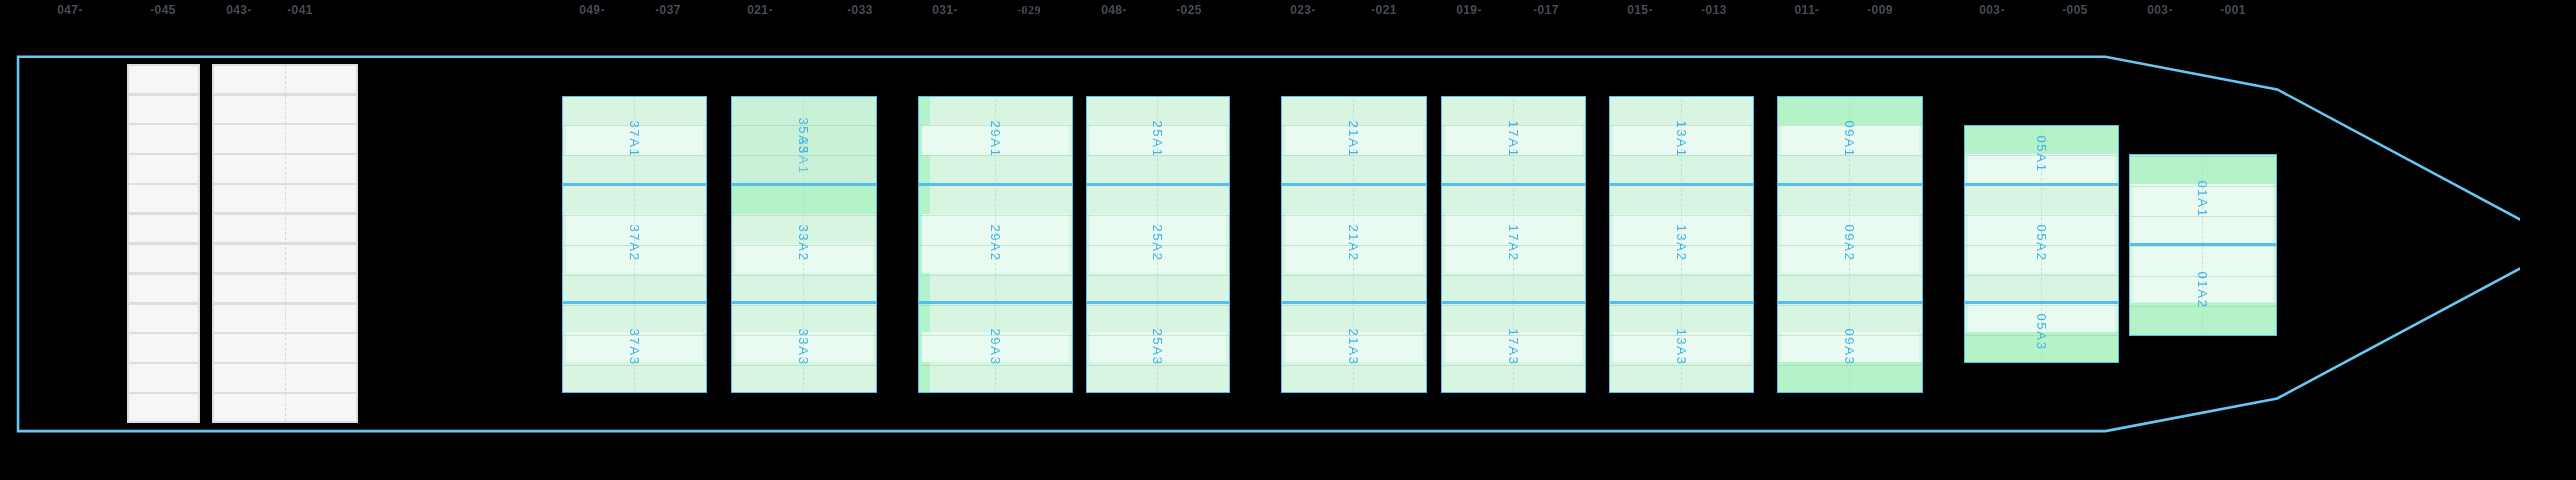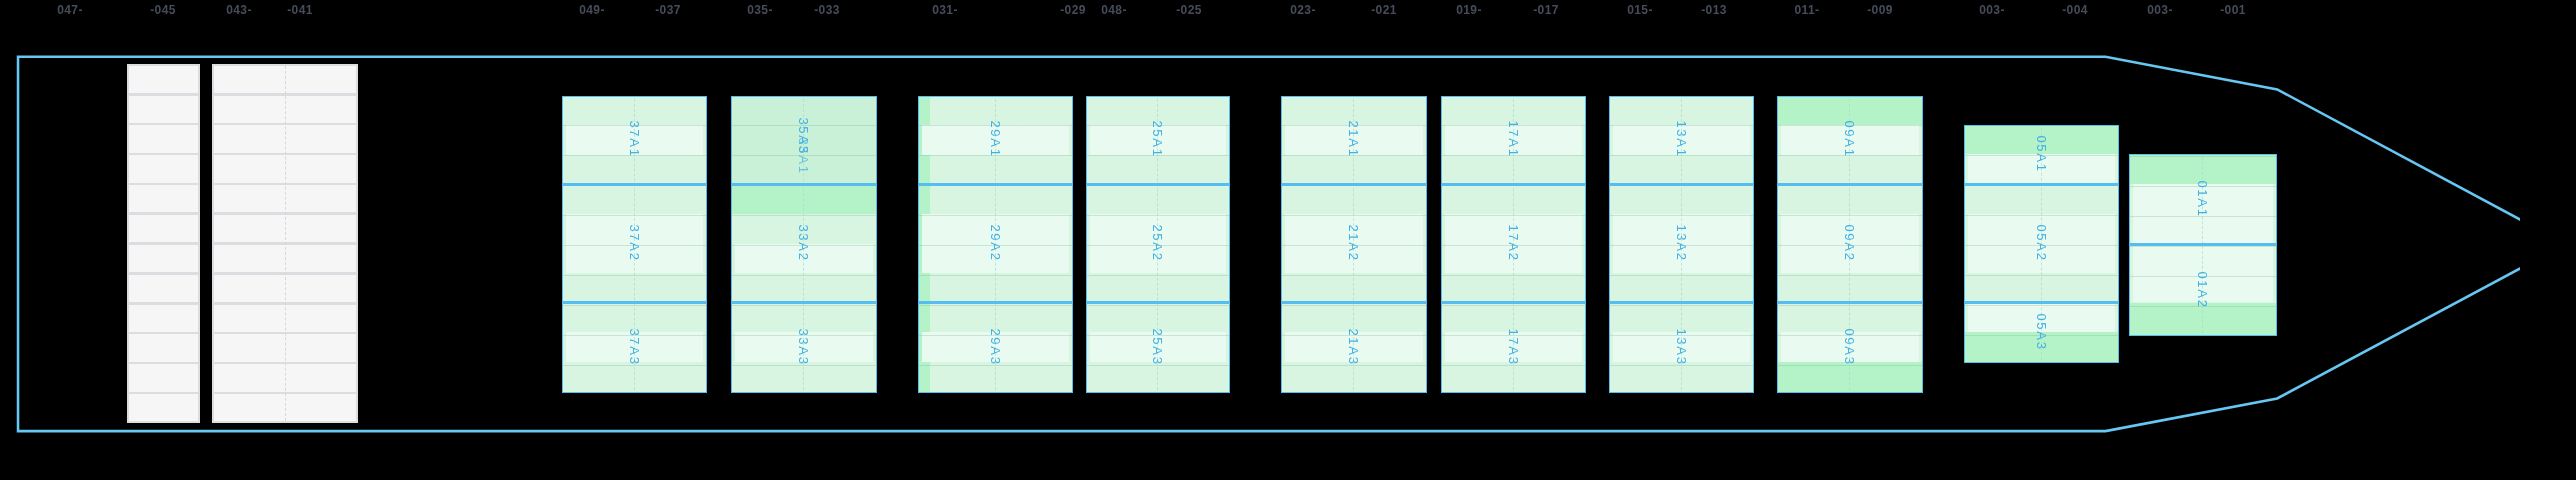--- a/index.html
+++ b/index.html
@@ -48,36 +48,36 @@
   <svg class="hull-svg" width="2576" height="481" viewBox="0 0 3000 560">
     <polygon points="21,66 2452,66 2652,104 2988,284 2652,464 2452,502 21,502" fill="none" stroke-width="3" stroke="#67c7f3"></polygon>
   </svg>
   <div id="ruler-layer">
       <span class="ruler-label" style="left: 70px;">047-</span>
       <span class="ruler-label" style="left: 163px;">-045</span>
       <span class="ruler-label" style="left: 239px; text-align: right;">043-</span>
       <span class="ruler-label" style="left: 300px;">-041</span>
       <span class="ruler-label" style="left: 592px;">049-</span>
       <span class="ruler-label" style="left: 668px;">-037</span>
-      <span class="ruler-label" style="left: 760px;">035-</span>
-      <span class="ruler-label" style="left: 827px;">-033</span>
+      <span class="ruler-label" style="left: 760px;">021-</span>
+      <span class="ruler-label" style="left: 860px;">-033</span>
       <span class="ruler-label" style="left: 945px;">031-</span>
-      <span class="ruler-label" style="left: 1073px;">-029</span>
+      <span class="ruler-label" style="left: 1029px; font-family: Liberation Serif, serif;">-029</span>
       <span class="ruler-label" style="left: 1114px;">048-</span>
       <span class="ruler-label" style="left: 1189px;">-025</span>
       <span class="ruler-label" style="left: 1303px;">023-</span>
       <span class="ruler-label" style="left: 1384px;">-021</span>
       <span class="ruler-label" style="left: 1469px;">019-</span>
       <span class="ruler-label" style="left: 1546px;">-017</span>
       <span class="ruler-label" style="left: 1640px;">015-</span>
       <span class="ruler-label" style="left: 1714px;">-013</span>
       <span class="ruler-label" style="left: 1807px;">011-</span>
       <span class="ruler-label" style="left: 1880px;">-009</span>
       <span class="ruler-label" style="left: 1992px;">003-</span>
-      <span class="ruler-label" style="left: 2075px;">-004</span>
+      <span class="ruler-label" style="left: 2075px;">-005</span>
       <span class="ruler-label" style="left: 2160px; text-align: center;">003-</span>
       <span class="ruler-label" style="left: 2233px;">-001</span>
     </div>
   <div id="table-layer">
       <div class="etable" style="left: 127px; top: 64px; width: 73px; height: 359px;">
         <div class="etable-grid">
           <div class="etrow"></div>
           <div class="etrow"></div>
           <div class="etrow"></div>
           <div class="etrow"></div>

